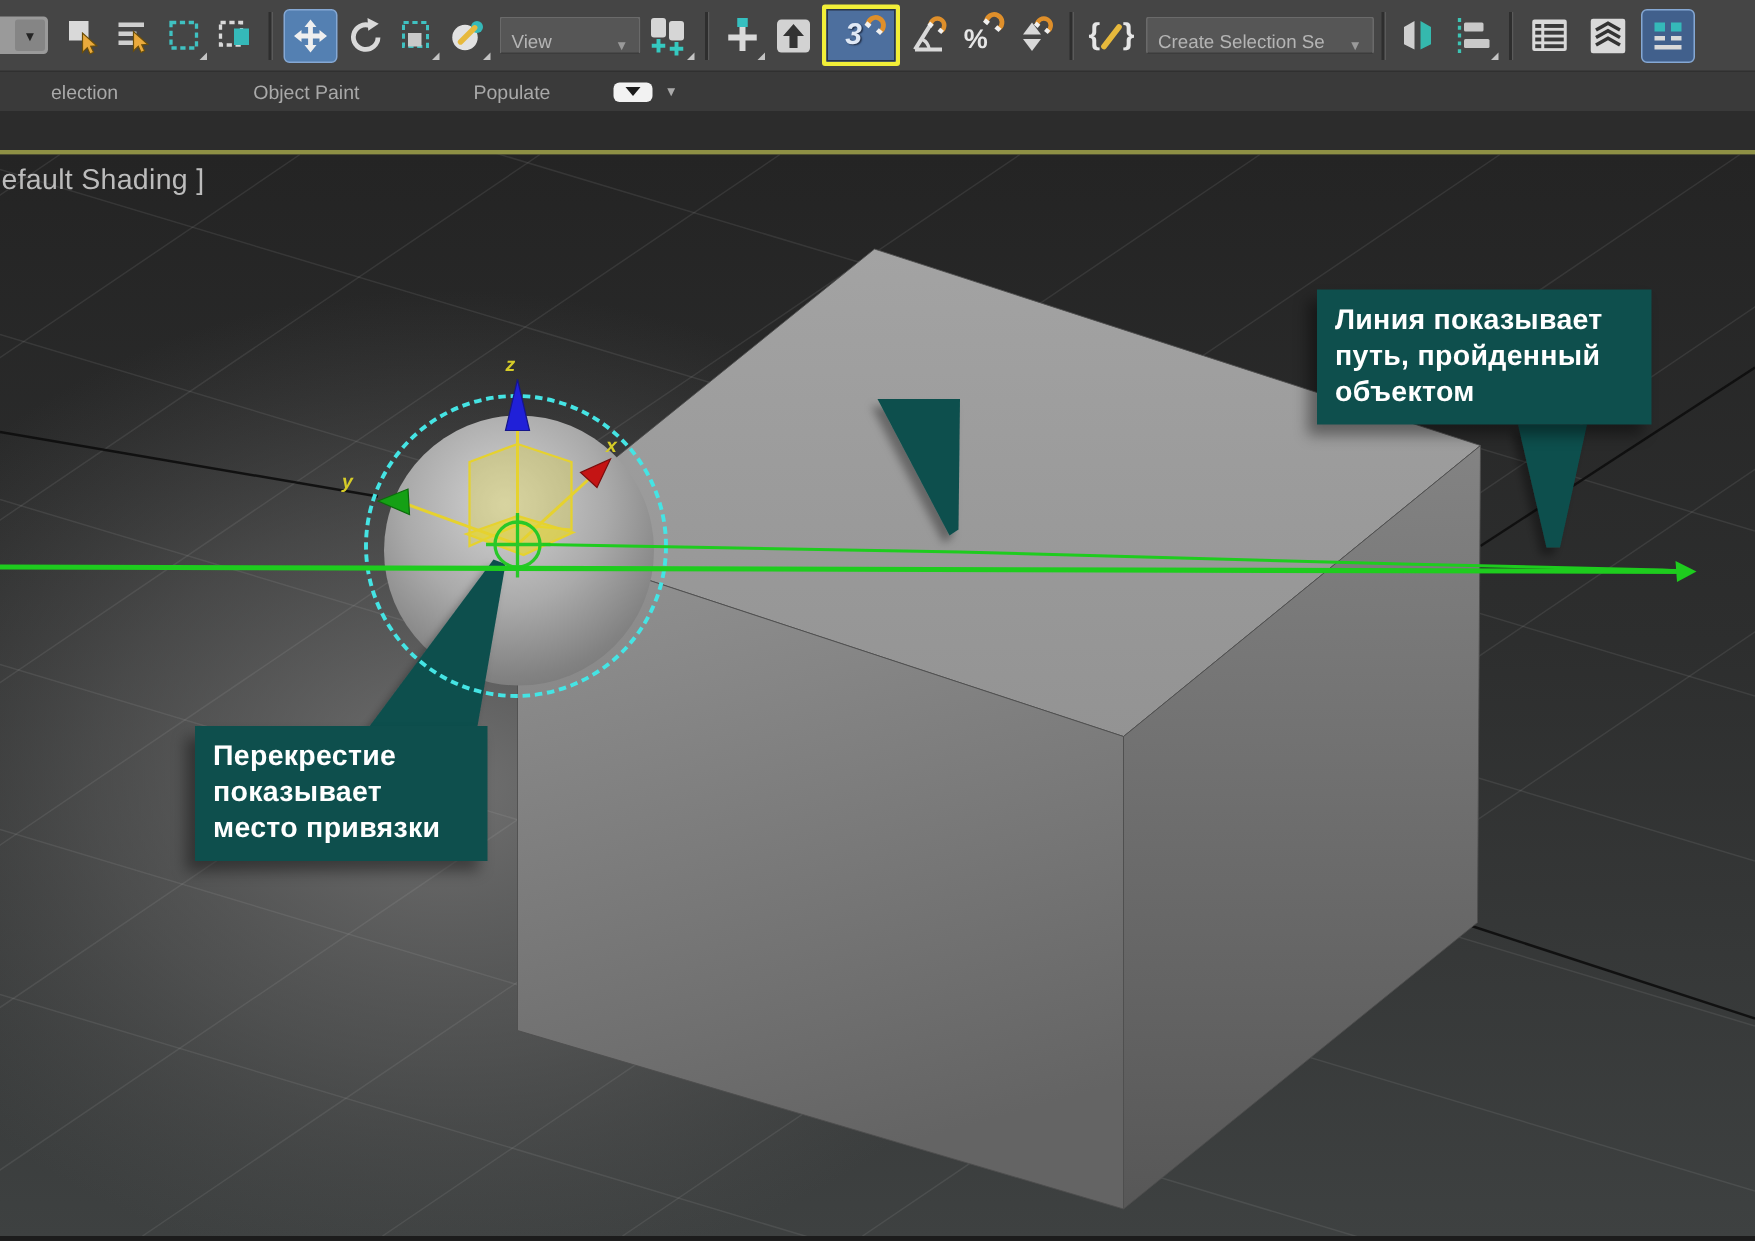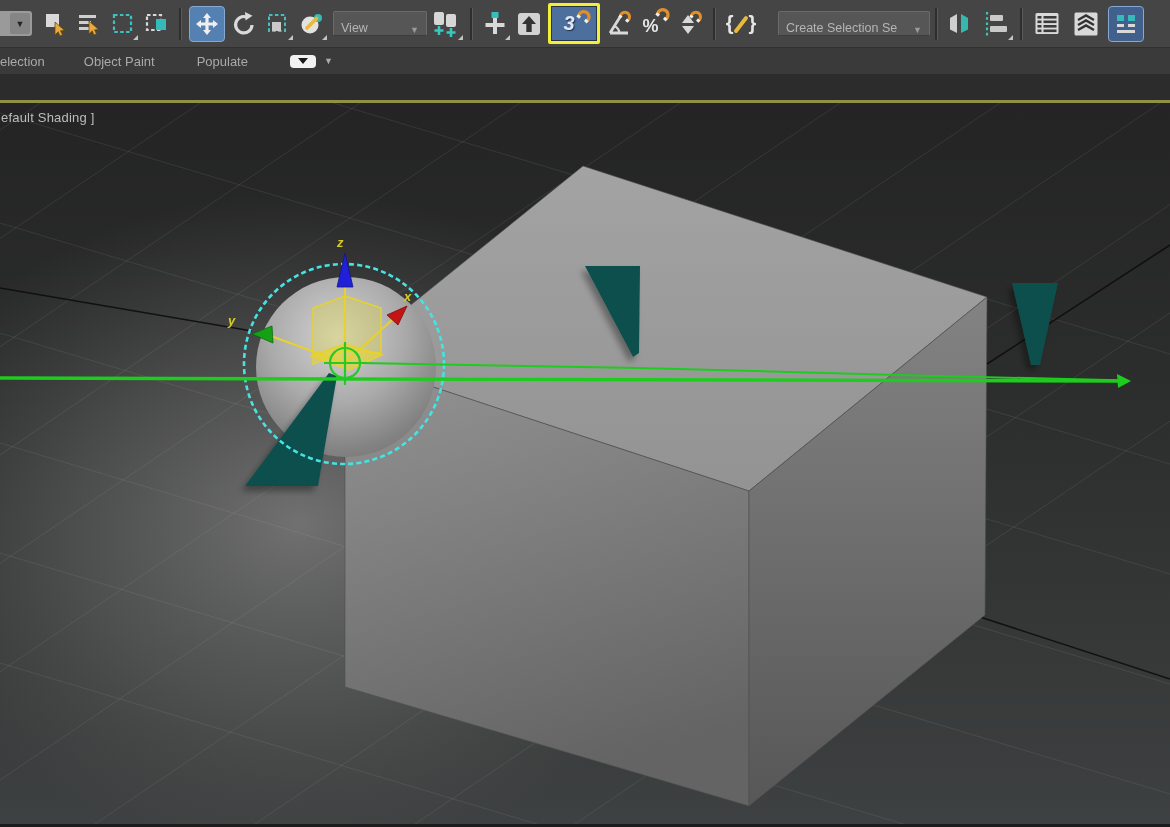--- a/index.html
+++ b/index.html
@@ -16,28 +16,28 @@
   .stub{width:32px;height:25px;background:#9a9a9a;border-radius:0 3px 3px 0;display:flex;align-items:center;justify-content:flex-end;flex:0 0 auto;}
   .stub .sq{width:20px;height:21px;background:#858585;border-radius:2px;margin-right:2px;display:flex;align-items:center;justify-content:center;color:#242424;font-size:9px;}
   .snapwrap{border:3px solid #f2ef38;border-radius:2px;margin:0 2px;flex:0 0 auto;}
   .snapbtn{width:44px;height:33px;background:#4d6f9e;border:1px solid #283346;display:flex;align-items:center;justify-content:center;position:relative;}
   .snapbtn .n3{color:#dfe8f5;font-size:20px;font-weight:bold;font-style:italic;text-shadow:1px 1px 1px #22304a;margin-right:10px;}
   .snapbtn svg{position:absolute;top:1px;right:2px;}
   .glyph{color:#e6e6e6;font-weight:bold;}
   .magpos{position:absolute;top:2px;right:1px;}
   
   .tabrow{height:26px;background:#3a3a3a;display:flex;align-items:center;color:#a9a9a9;font-size:13px;}
-  .tabrow .tab{flex:0 0 auto;cursor:default;}
+  .tabrow .tab{flex:0 0 auto;cursor:default;padding-left:34px;}
   .minrib{width:26px;height:13px;background:#f2f2f2;border-radius:4px;display:flex;align-items:center;justify-content:center;flex:0 0 auto;}
   .minrib .tri{border-left:5px solid transparent;border-right:5px solid transparent;border-top:6px solid #1a1a1a;}
   .strip{height:26px;background:#2c2c2c;}
   
   .viewport{position:relative;width:1170px;height:721px;border-top:3px solid #8e9045;background:#2a2a2a;}
   .viewport > svg{position:absolute;left:0;top:0;}
-  .vplabel{position:absolute;left:1px;top:7px;color:#bcbcbc;font-size:13px;letter-spacing:0.2px;}
+  .vplabel{position:absolute;left:1px;top:7px;color:#bcbcbc;font-size:19px;letter-spacing:0.2px;}
   .axlab{position:absolute;color:#d6cc28;font-size:13px;font-style:italic;font-weight:bold;}
   .callout{position:absolute;background:#0e4f4d;color:#ffffff;font-weight:bold;font-size:19px;line-height:1.26;padding:9px 12px;white-space:pre-line;box-shadow:-6px 7px 9px rgba(0,0,0,0.40);letter-spacing:0.2px;}
 </style>
 </head>
 <body>
 
 <div class="toolbar">
 
   <div class="stub">
     <div class="sq">▼</div>
@@ -183,21 +183,21 @@
   <div class="sep"></div>
 
   <div class="tb" style="width:40px">
     <span class="glyph" style="font-size:20px">{</span>
     <svg width="15" height="20" viewBox="0 0 15 20">
       <line x1="2" y1="17" x2="12" y2="4" stroke="#e7b93c" stroke-width="3.8" stroke-linecap="round"></line>
     </svg>
     <span class="glyph" style="font-size:20px">}</span>
   </div>
 
-  <div class="combo" style="width:152px;margin-left:17px">
+  <div class="combo" style="width:152px;margin-left:3px">
     <span>Create Selection Se</span>
     <span class="caret">▼</span>
   </div>
 
   <div class="sep"></div>
 
   <div class="tb">
     <svg width="26" height="26" viewBox="0 0 26 26">
       <polygon points="3,7 10,3 10,22 3,18.5" fill="#cfcfcf"></polygon>
       <polygon points="14,3 21,7 21,18.5 14,22" fill="#35b9ae"></polygon>
@@ -245,21 +245,21 @@
       <rect x="15" y="4" width="7" height="6" fill="#35b9b9"></rect>
       <rect x="4" y="13" width="7" height="3" fill="#d9d9d9"></rect>
       <rect x="15" y="13" width="7" height="3" fill="#d9d9d9"></rect>
       <rect x="4" y="19" width="18" height="3" fill="#d9d9d9"></rect>
     </svg>
   </div>
 </div>
 
 <div class="tabrow">
   <span class="tab">election</span>
-  <span class="tab" style="margin-left:39px">Object Paint</span>
+  <span class="tab" style="margin-left:56px">Object Paint</span>
   <span class="tab" style="margin-left:42px">Populate</span>
   <div class="minrib" style="margin-left:42px">
     <div class="tri"></div>
   </div>
   <span style="margin-left:8px;color:#aaaaaa;font-size:9px">▼</span>
 </div>
 <div class="strip"></div>
 
 <div class="viewport">
 
@@ -367,13 +367,19 @@
       <polygon points="1117,271 1131,278 1118,285" fill="#1ecc1e"></polygon>
     </g>
   </svg>
 
   <span class="vplabel">efault Shading ]</span>
 
   <span class="axlab" style="left:337px;top:132px">z</span>
   <span class="axlab" style="left:404px;top:186px">x</span>
   <span class="axlab" style="left:228px;top:210px">y</span>
 
+  <div class="callout" style="left:878px;top:90px;width:199px">Линия показывает
+путь, пройденный
+объектом</div>
+  <div class="callout" style="left:130px;top:381px;width:171px">Перекрестие
+показывает
+место привязки</div>
 </div>
 
 </body></html>

